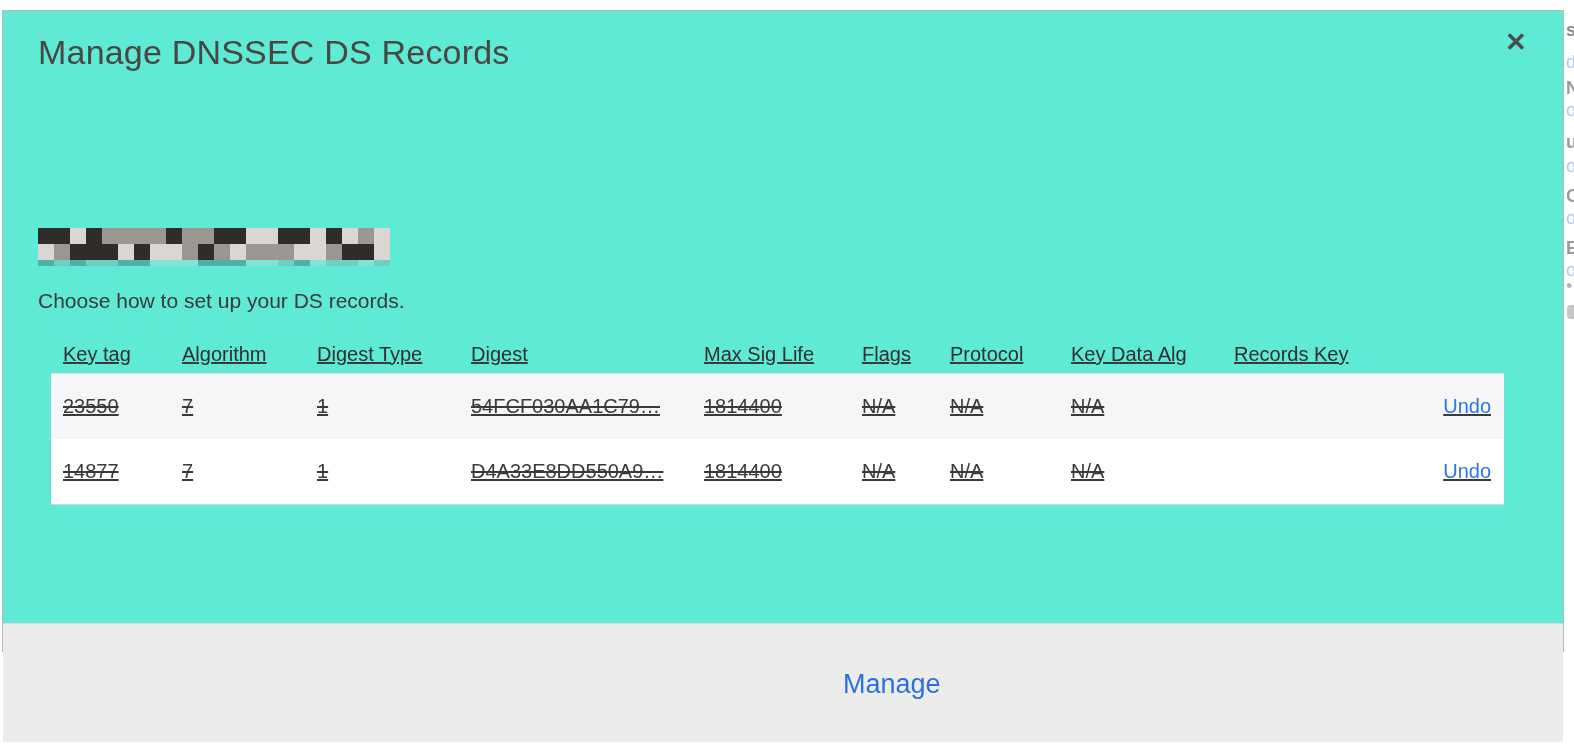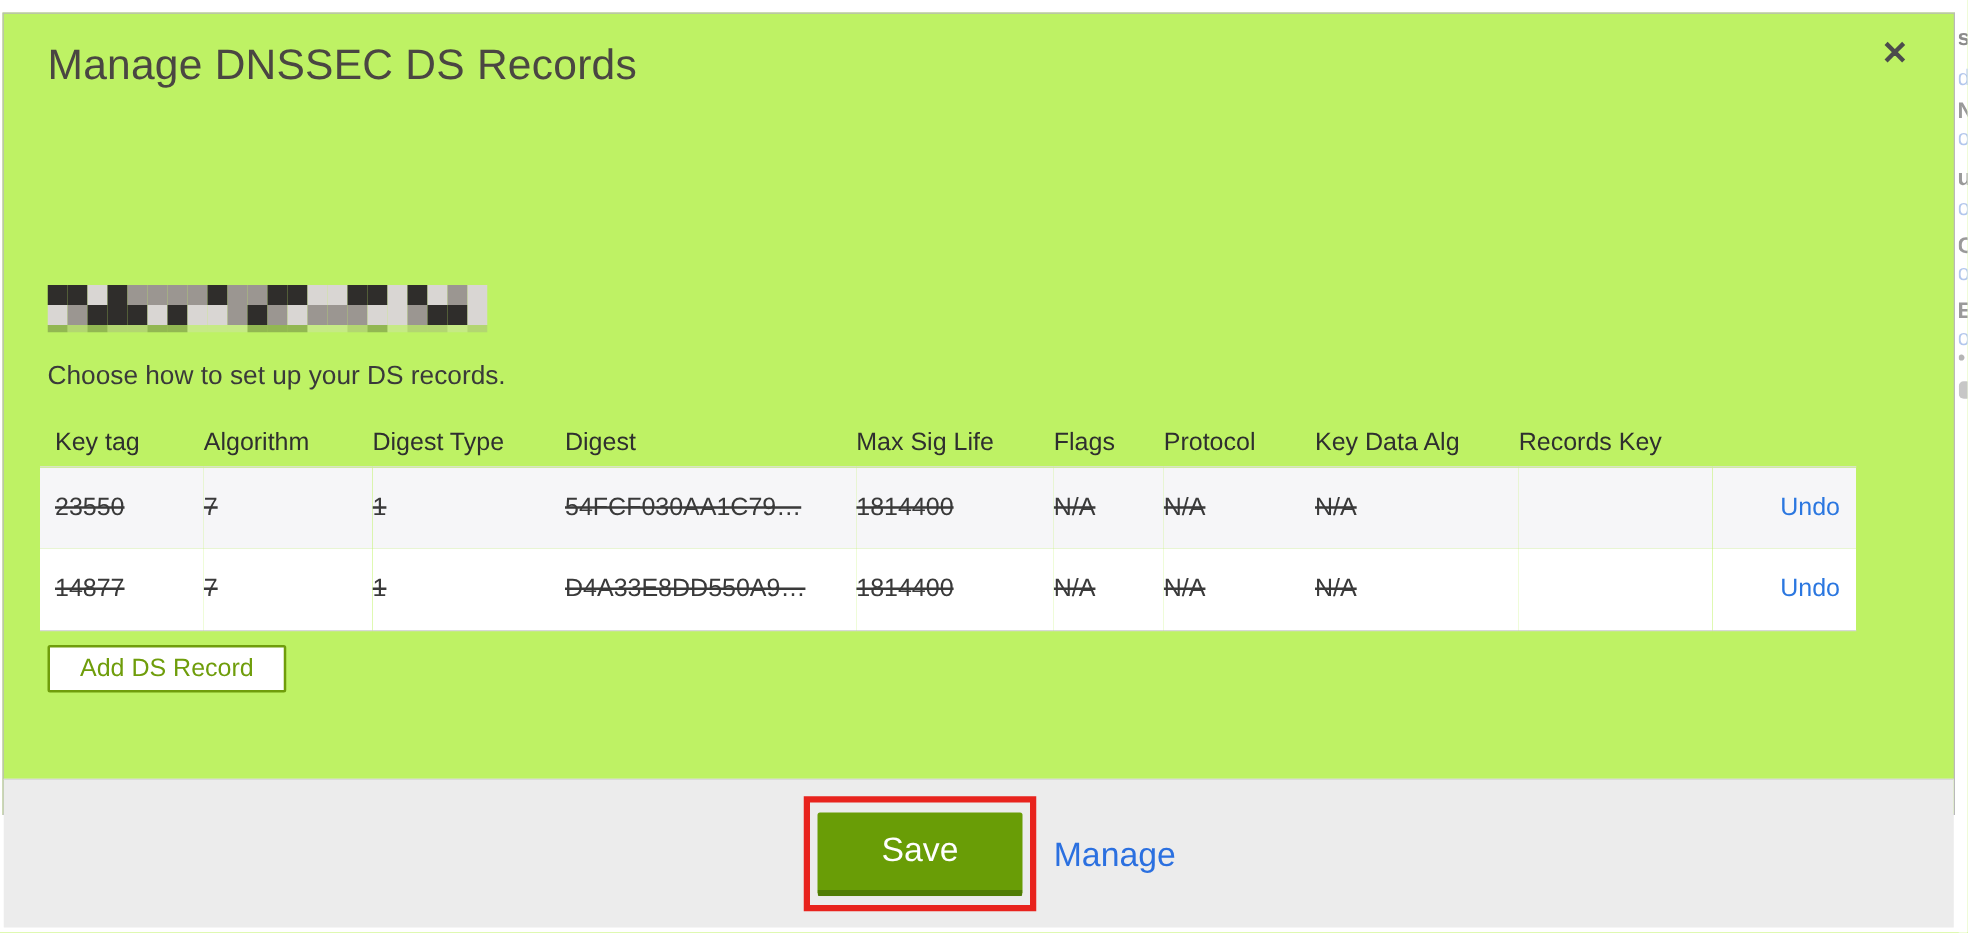--- a/index.html
+++ b/index.html
@@ -4,41 +4,41 @@
 <style>
   html,body{margin:0;padding:0;}
   body{
     width:1574px;height:746px;position:relative;overflow:hidden;
     background:#ffffff;
     font-family:"Liberation Sans", sans-serif;
     -webkit-font-smoothing:antialiased;
   }
   .modal{
     position:absolute;left:2px;top:10px;width:1562px;height:642px;
-    background:#bef264;border:1px solid #b9b9b9;box-sizing:border-box;
+    background:#5eead4;border:1px solid #b9b9b9;box-sizing:border-box;
   }
   .modal-title{
     position:absolute;left:35px;top:22px;
     font-size:34px;font-weight:400;color:#4a4642;letter-spacing:.2px;
   }
   .close-btn{
     position:absolute;left:1496px;top:14px;width:34px;height:34px;
     font-size:26px;font-weight:bold;color:#4c4c4c;line-height:34px;text-align:center;
     cursor:pointer;user-select:none;
   }
   .redacted-domain{
     position:absolute;left:35px;top:217px;width:352px;height:38px;overflow:hidden;
   }
   .instruction{
     position:absolute;left:35px;top:278px;
     font-size:21px;color:#3a3a3a;
   }
   .ds-table{
-    position:absolute;left:29px;top:325px;width:1453px;
-    border-collapse:collapse;table-layout:fixed;font-size:20px;color:#3a3a3a;
+    position:absolute;left:48px;top:325px;width:1453px;
+    border-collapse:collapse;table-layout:fixed;font-size:20px;color:#3a3a3a;text-decoration:underline;
   }
   .ds-table th{
     font-weight:400;color:#2f2f2f;text-align:left;height:37px;
     padding:0;vertical-align:middle;border-bottom:1px solid #e2e2e2;
     white-space:nowrap;overflow:hidden;
   }
   .ds-table td{
     height:65px;padding:0;vertical-align:middle;white-space:nowrap;overflow:hidden;
   }
   .ds-table .first{padding-left:12px;}
@@ -211,27 +211,23 @@
         <td><span class="strike">1814400</span></td>
         <td><span class="strike">N/A</span></td>
         <td><span class="strike">N/A</span></td>
         <td><span class="strike">N/A</span></td>
         <td><span class="strike"></span></td>
         <td class="undo-cell"><a class="undo-link">Undo</a></td>
       </tr>
     </tbody>
   </table>
 
-  <button class="add-ds-btn">Add DS Record</button>
 
   <div class="modal-footer"></div>
 
-  <div class="annotation-box">
-    <button class="save-btn">Save</button>
-  </div>
 
   <a class="cancel-link">Manage</a>
 
 </div>
 
 <div class="edge-strip">
     <span style="top: 20px; color: rgb(139, 139, 139); font-weight: bold;">s</span>
     <span style="top: 52px; color: rgb(179, 199, 236);">d</span>
     <span style="top: 78px; color: rgb(154, 154, 154); font-weight: bold;">N</span>
     <span style="top: 100px; color: rgb(179, 199, 236);">o</span>

